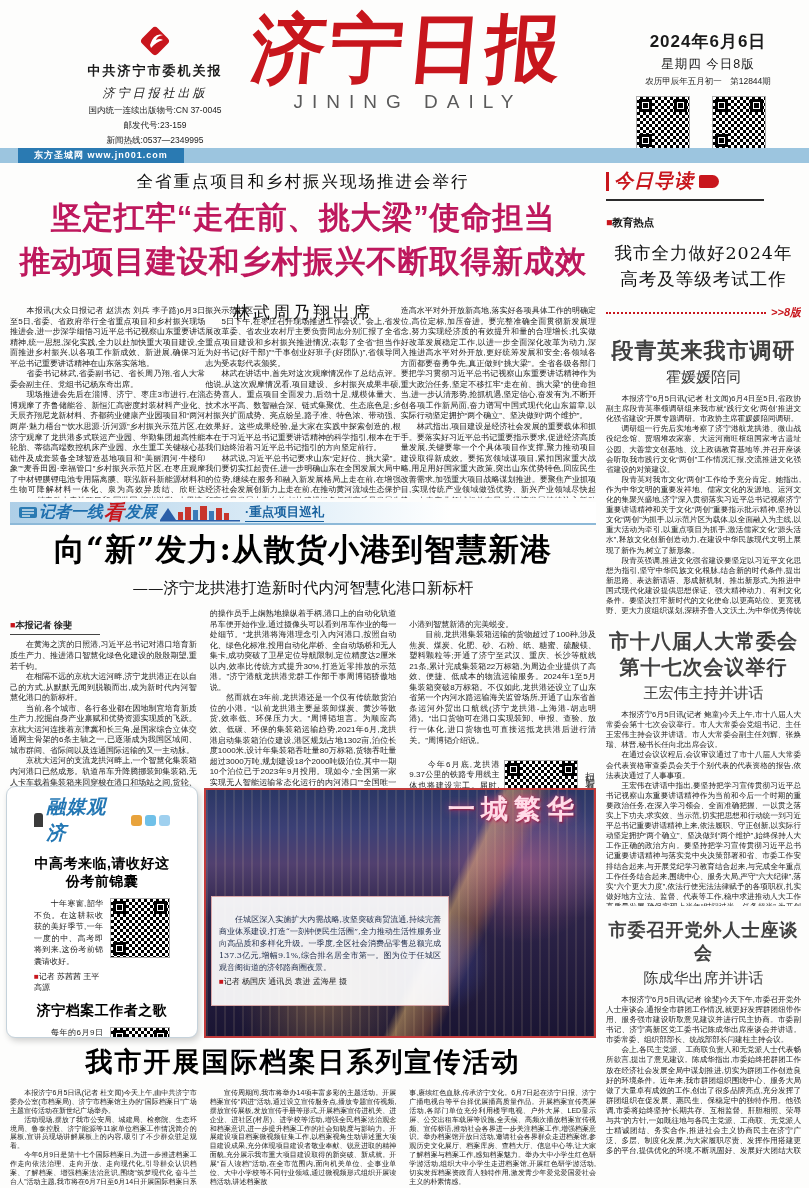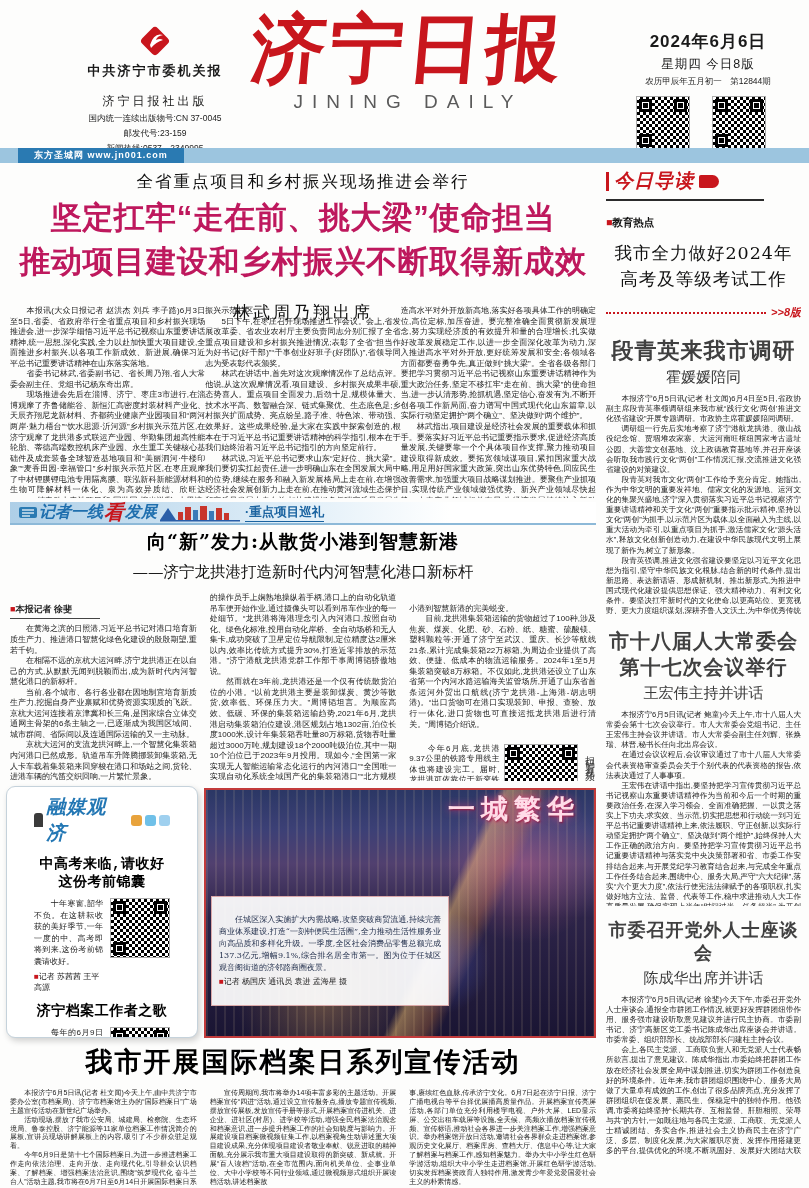--- a/index.html
+++ b/index.html
@@ -3,21 +3,21 @@
 <meta charset="utf-8">
 <style>
   html,body{margin:0;padding:0;background:#e9e9e9;}
   .page{position:relative;width:809px;height:1188px;margin:0 auto;background:#fdfdfc;
         font-family:"Liberation Sans",sans-serif;color:#1a1a1a;overflow:hidden;}
 
   
   .mh-left{position:absolute;left:70px;top:24px;width:170px;text-align:center;}
   .mh-logo{display:block;margin:0 auto 4px;}
   .mh-l1{font-size:13px;font-weight:bold;letter-spacing:2px;}
-  .mh-l2{font-size:12px;letter-spacing:3px;margin-top:13px;}
+  .mh-l2{font-size:12px;letter-spacing:3px;margin-top:5px;font-style:italic;}
   .mh-small{font-size:8.5px;margin-top:3px;color:#222;}
   .mh-center{position:absolute;left:248px;top:6px;width:320px;text-align:center;}
   .paper-title{font-family:"DejaVu Serif",serif;font-size:74px;line-height:1.15;color:#c8161d;
                font-weight:bold;letter-spacing:4px;transform:skewX(-5deg);white-space:nowrap;}
   .paper-title-en{font-size:19px;color:#5a5a5a;letter-spacing:9px;margin-top:0px;}
   .mh-right{position:absolute;right:8px;top:30px;width:186px;text-align:center;}
   .mh-d1{font-size:17px;font-weight:bold;letter-spacing:1px;}
   .mh-d2{font-size:12.5px;margin-top:3px;letter-spacing:1px;}
   .mh-d3{font-size:8.5px;margin-top:3px;}
   .qr-row{display:flex;justify-content:center;gap:16px;margin-top:8px;}
@@ -53,42 +53,42 @@
   .banner{position:absolute;left:10px;top:502px;width:586px;height:23px;display:flex;align-items:center;
           gap:1px;padding:0 8px;box-sizing:border-box;
           background:linear-gradient(90deg,#aecfe7 0%,#dcecf7 45%,#ffffff 75%);
           border-bottom:2px solid #8db9d8;}
   .banner-title{font-family:"DejaVu Serif",serif;font-style:italic;font-weight:bold;font-size:16px;color:#1f6fae;}
   .banner-kan{font-family:"DejaVu Serif",serif;font-style:italic;font-weight:bold;font-size:20px;color:#c8161d;}
   .banner-tag{color:#1a63a0;font-weight:bold;font-size:12.5px;border-bottom:1px solid #1a63a0;}
 
   
   .feature{position:absolute;left:10px;top:529px;width:586px;}
-  .f-title{font-family:"DejaVu Serif",serif;font-weight:bold;font-size:19px;text-align:center;
+  .f-title{font-family:"DejaVu Serif",serif;font-weight:bold;font-size:31px;text-align:center;
            letter-spacing:1px;color:#000;}
   .f-sub{font-family:"DejaVu Serif",serif;font-size:15.5px;text-align:center;margin-top:7px;color:#111;}
   .f-cols{display:flex;gap:13px;margin-top:10px;height:188px;}
   .f-col{flex:1;font-size:8px;line-height:1.32;text-align:justify;white-space:pre-line;overflow:hidden;color:#222;}
   .f-byline{font-size:9px;font-weight:bold;border-bottom:1px solid #444;display:inline-block;
             padding:0 28px 3px 0;margin-bottom:5px;white-space:nowrap;}
   .bullet-red{color:#c8161d;}
   .qr-flex{display:flex;gap:5px;align-items:flex-start;margin-top:3px;}
   .qr-flex .txt{flex:1;font-size:8px;line-height:1.32;text-align:justify;white-space:pre-line;}
   .v-caption{writing-mode:vertical-rl;font-size:9.5px;letter-spacing:4px;color:#333;margin-top:4px;}
 
   
   .media-box{position:absolute;left:6px;top:786px;width:192px;height:252px;background:#fff;
              border:1px solid #c5d2db;border-radius:9px;box-shadow:2px 3px 6px rgba(0,0,0,.18);
              padding:7px 27px;box-sizing:border-box;overflow:hidden;}
   .mb-brand-row{display:flex;align-items:center;gap:4px;}
   .mb-person{width:9px;height:14px;background:#3b3b3b;border-radius:3px 3px 0 0;}
   .mb-brand{font-size:19px;font-weight:900;font-style:italic;color:#2377b4;letter-spacing:1px;}
   .mb-chips{display:flex;gap:3px;margin-left:4px;}
   .mb-chips b{width:11px;height:11px;border-radius:3px;display:block;}
-  .mb-title{font-family:Liberation Mono, monospace;font-weight:bold;font-size:14px;text-align:center;
+  .mb-title{font-family:Liberation Sans, sans-serif;font-weight:bold;font-size:14px;text-align:center;
             margin:9px 0 7px;letter-spacing:0.5px;color:#000;}
   .mb-row{display:flex;gap:7px;align-items:flex-start;}
   .mb-text{flex:1;font-size:8px;line-height:1.45;text-align:justify;white-space:pre-line;color:#222;}
   .mb-byline{font-size:8px;margin-top:3px;color:#222;}
 
   
   .photo{position:absolute;left:204px;top:788px;width:392px;height:250px;border:2px solid #c23b3b;
          box-sizing:border-box;overflow:hidden;
          background:
            radial-gradient(circle at 82% 30%, rgba(255,120,160,.30), transparent 22%),

